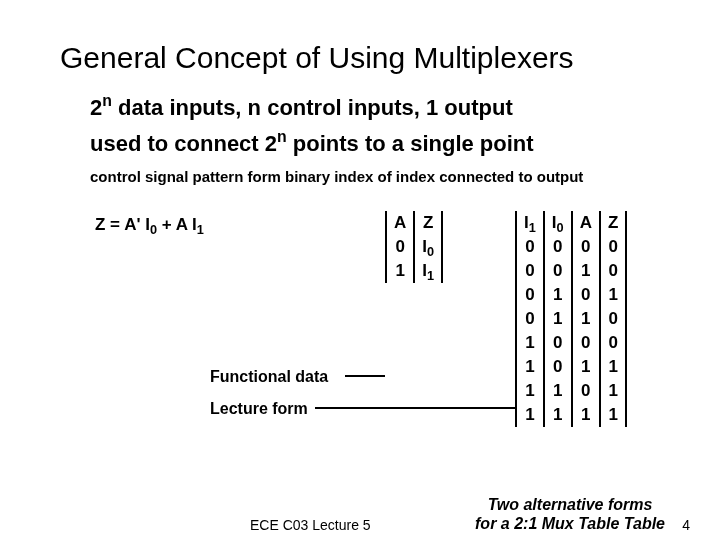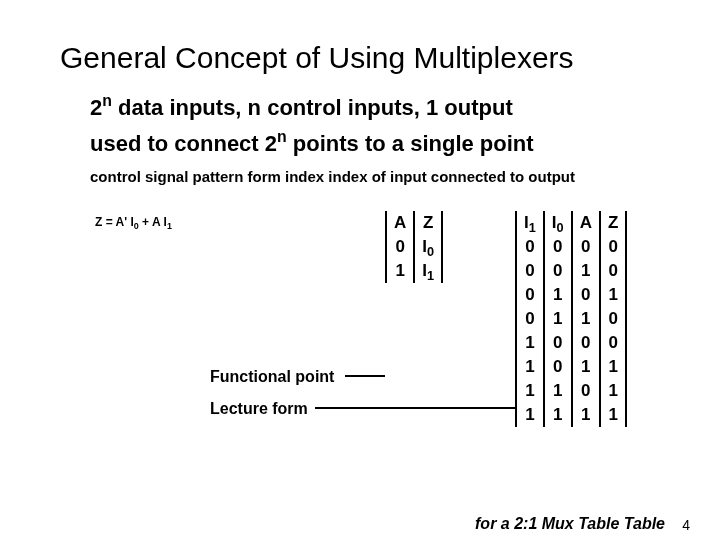--- a/index.html
+++ b/index.html
@@ -32,21 +32,21 @@
     white-space: nowrap;
   }
   .b1 { top: 72px; }
   .b2 { top: 108px; }
   .b3 { top: 145px; font-size: 15px; }
   .sup { font-size: 0.72em; position: relative; top: -0.55em; }
   .eq {
     position: absolute;
     top: 192px;
     left: 95px;
-    font-size: 12px;
+    font-size: 17px;
     font-weight: bold;
     white-space: nowrap;
   }
   .sub { font-size: 0.75em; position: relative; top: 0.35em; }
   .func-label, .logic-label {
     position: absolute;
     left: 210px;
     font-size: 16px;
     font-weight: bold;
   }
@@ -113,21 +113,21 @@
   <div class="title">General Concept of Using Multiplexers</div>
 
   <div class="b1">
     <span>2</span><span class="sup">n</span><span> data inputs, n control inputs, 1 output</span>
   </div>
 
   <div class="b2">
     <span>used to connect 2</span><span class="sup">n</span><span> points to a single point</span>
   </div>
 
-  <div class="b3">control signal pattern form index index of input connected to output</div>
+  <div class="b3">control signal pattern form binary index of index connected to output</div>
 
   <div class="eq">
     <span>Z = A' I</span><span class="sub">0</span><span> +   A I</span><span class="sub">1</span>
   </div>
 
   <table class="table-small">
     <tbody>
         <tr>
       <th class="vline-l">A</th>
       <th class="vline-l vline-r">Z</th>
@@ -198,24 +198,25 @@
           <td class="vline-l">1</td>
           <td class="vline-l">1</td>
           <td class="vline-l vline-r">1</td>
         </tr>
   </tbody>
     </table>
 
   <div class="connector" style="left:345px; top:352px; width:40px;"></div>
   <div class="connector" style="left:315px; top:384px; width:200px;"></div>
 
-  <div class="func-label">Functional point</div>
+  <div class="func-label">Functional data</div>
   <div class="logic-label">Lecture form</div>
 
+  <div class="footer-left">ECE C03 Lecture 5</div>
 
   <div class="footer-right">
-    <br>
+    <span>Two alternative forms</span><br>
     <span>for a 2:1 Mux Table Table</span>
   </div>
 
   <div style="position:absolute; bottom:30px; right:30px; font-size:14px;">4</div>
 
 </div>
 
 </body></html>

